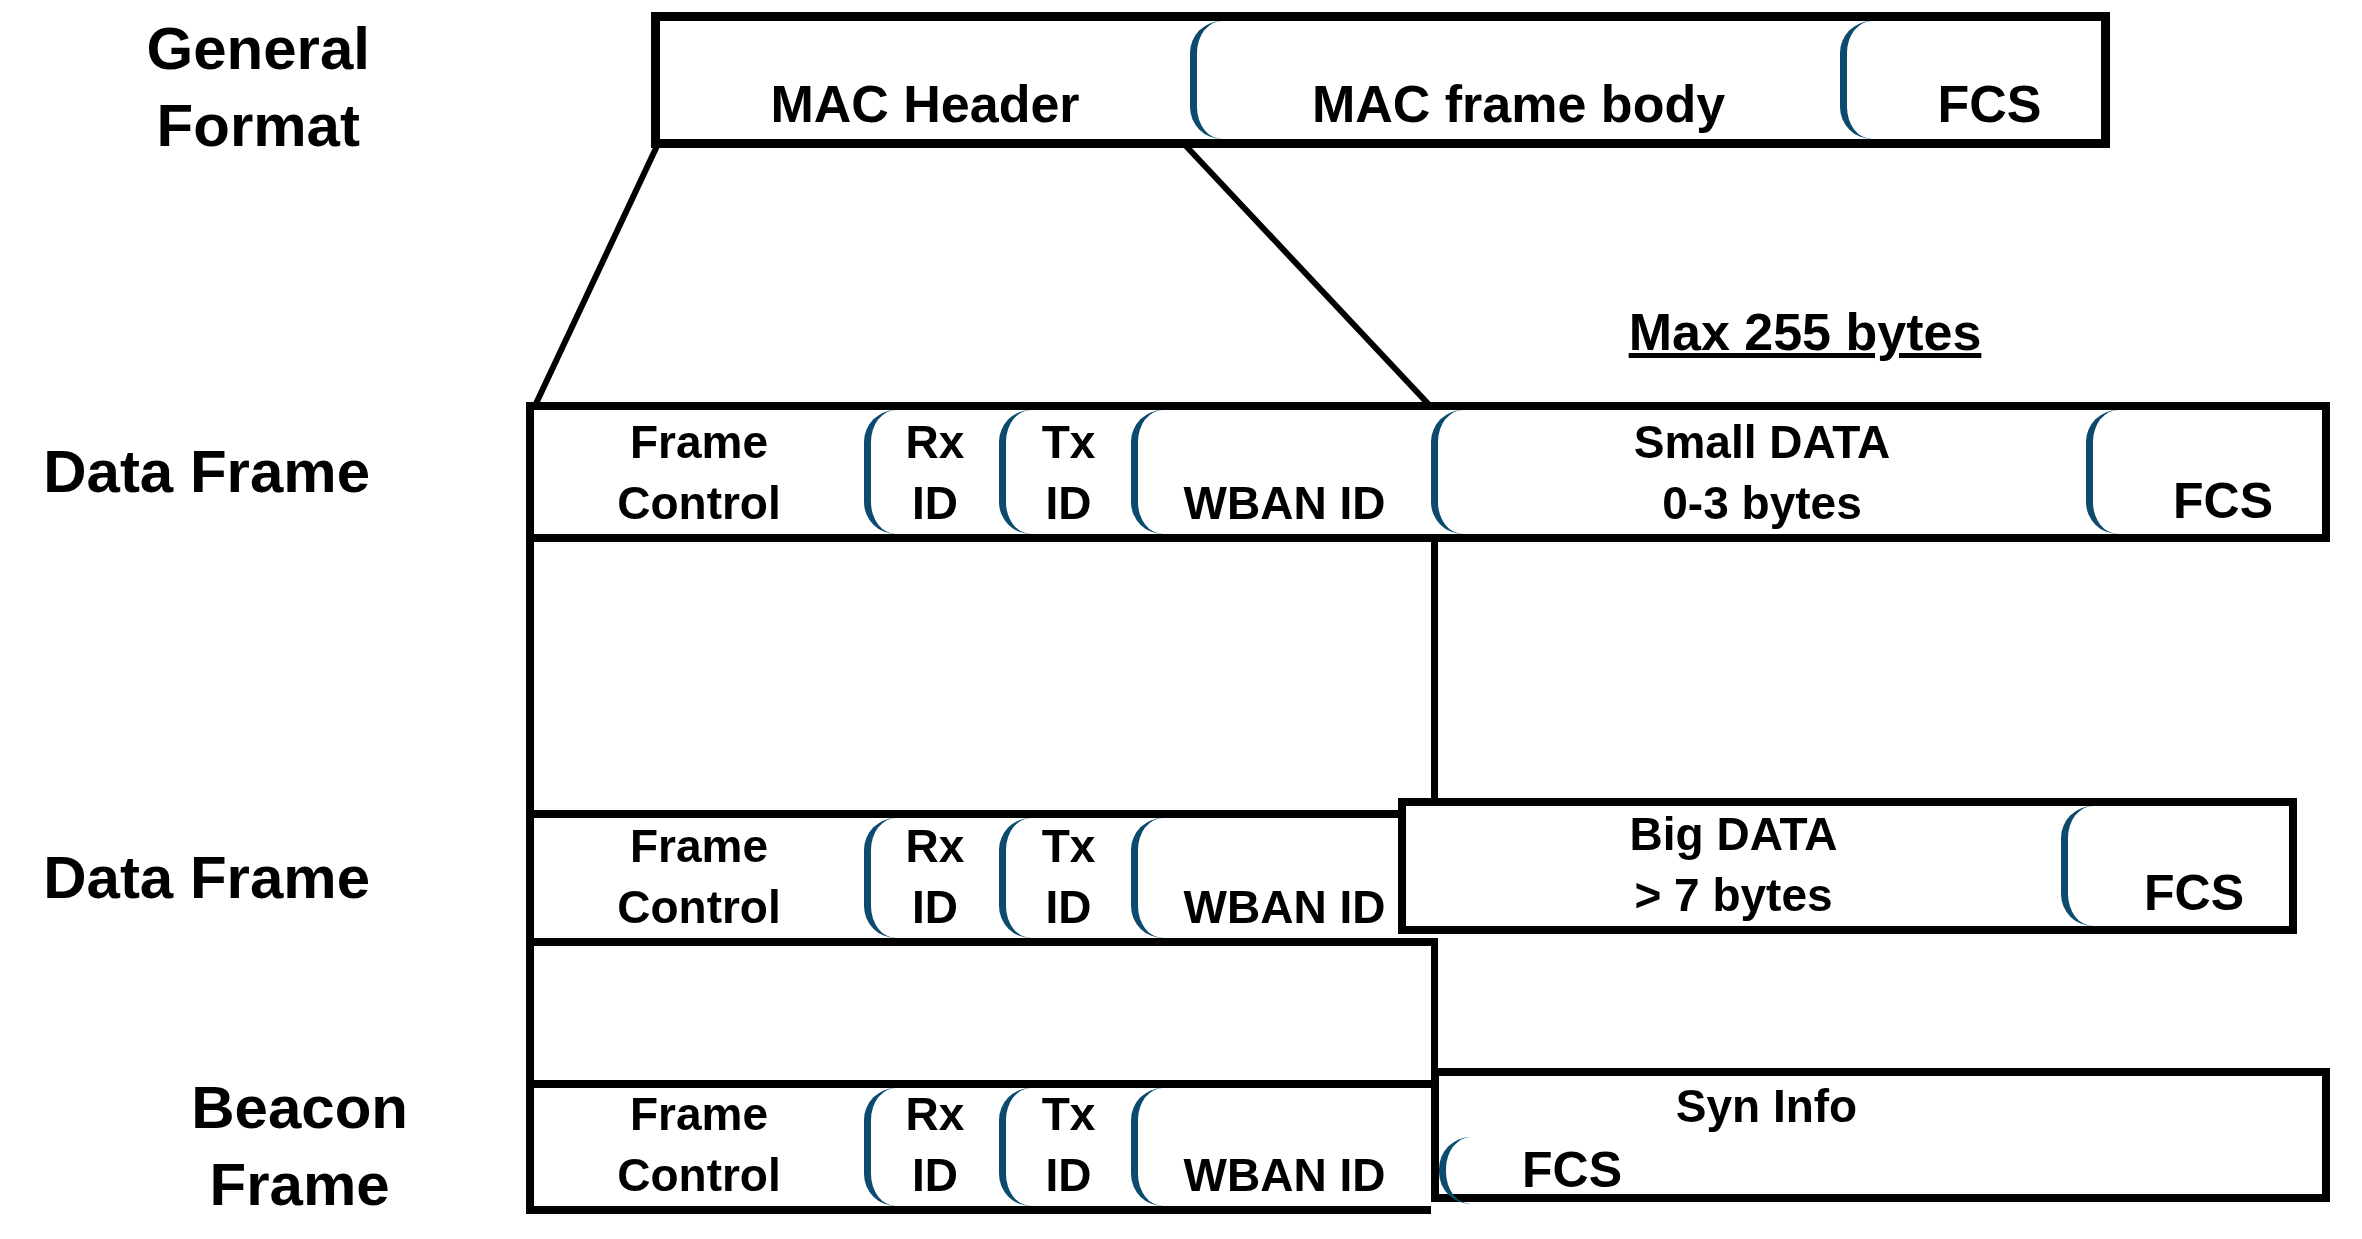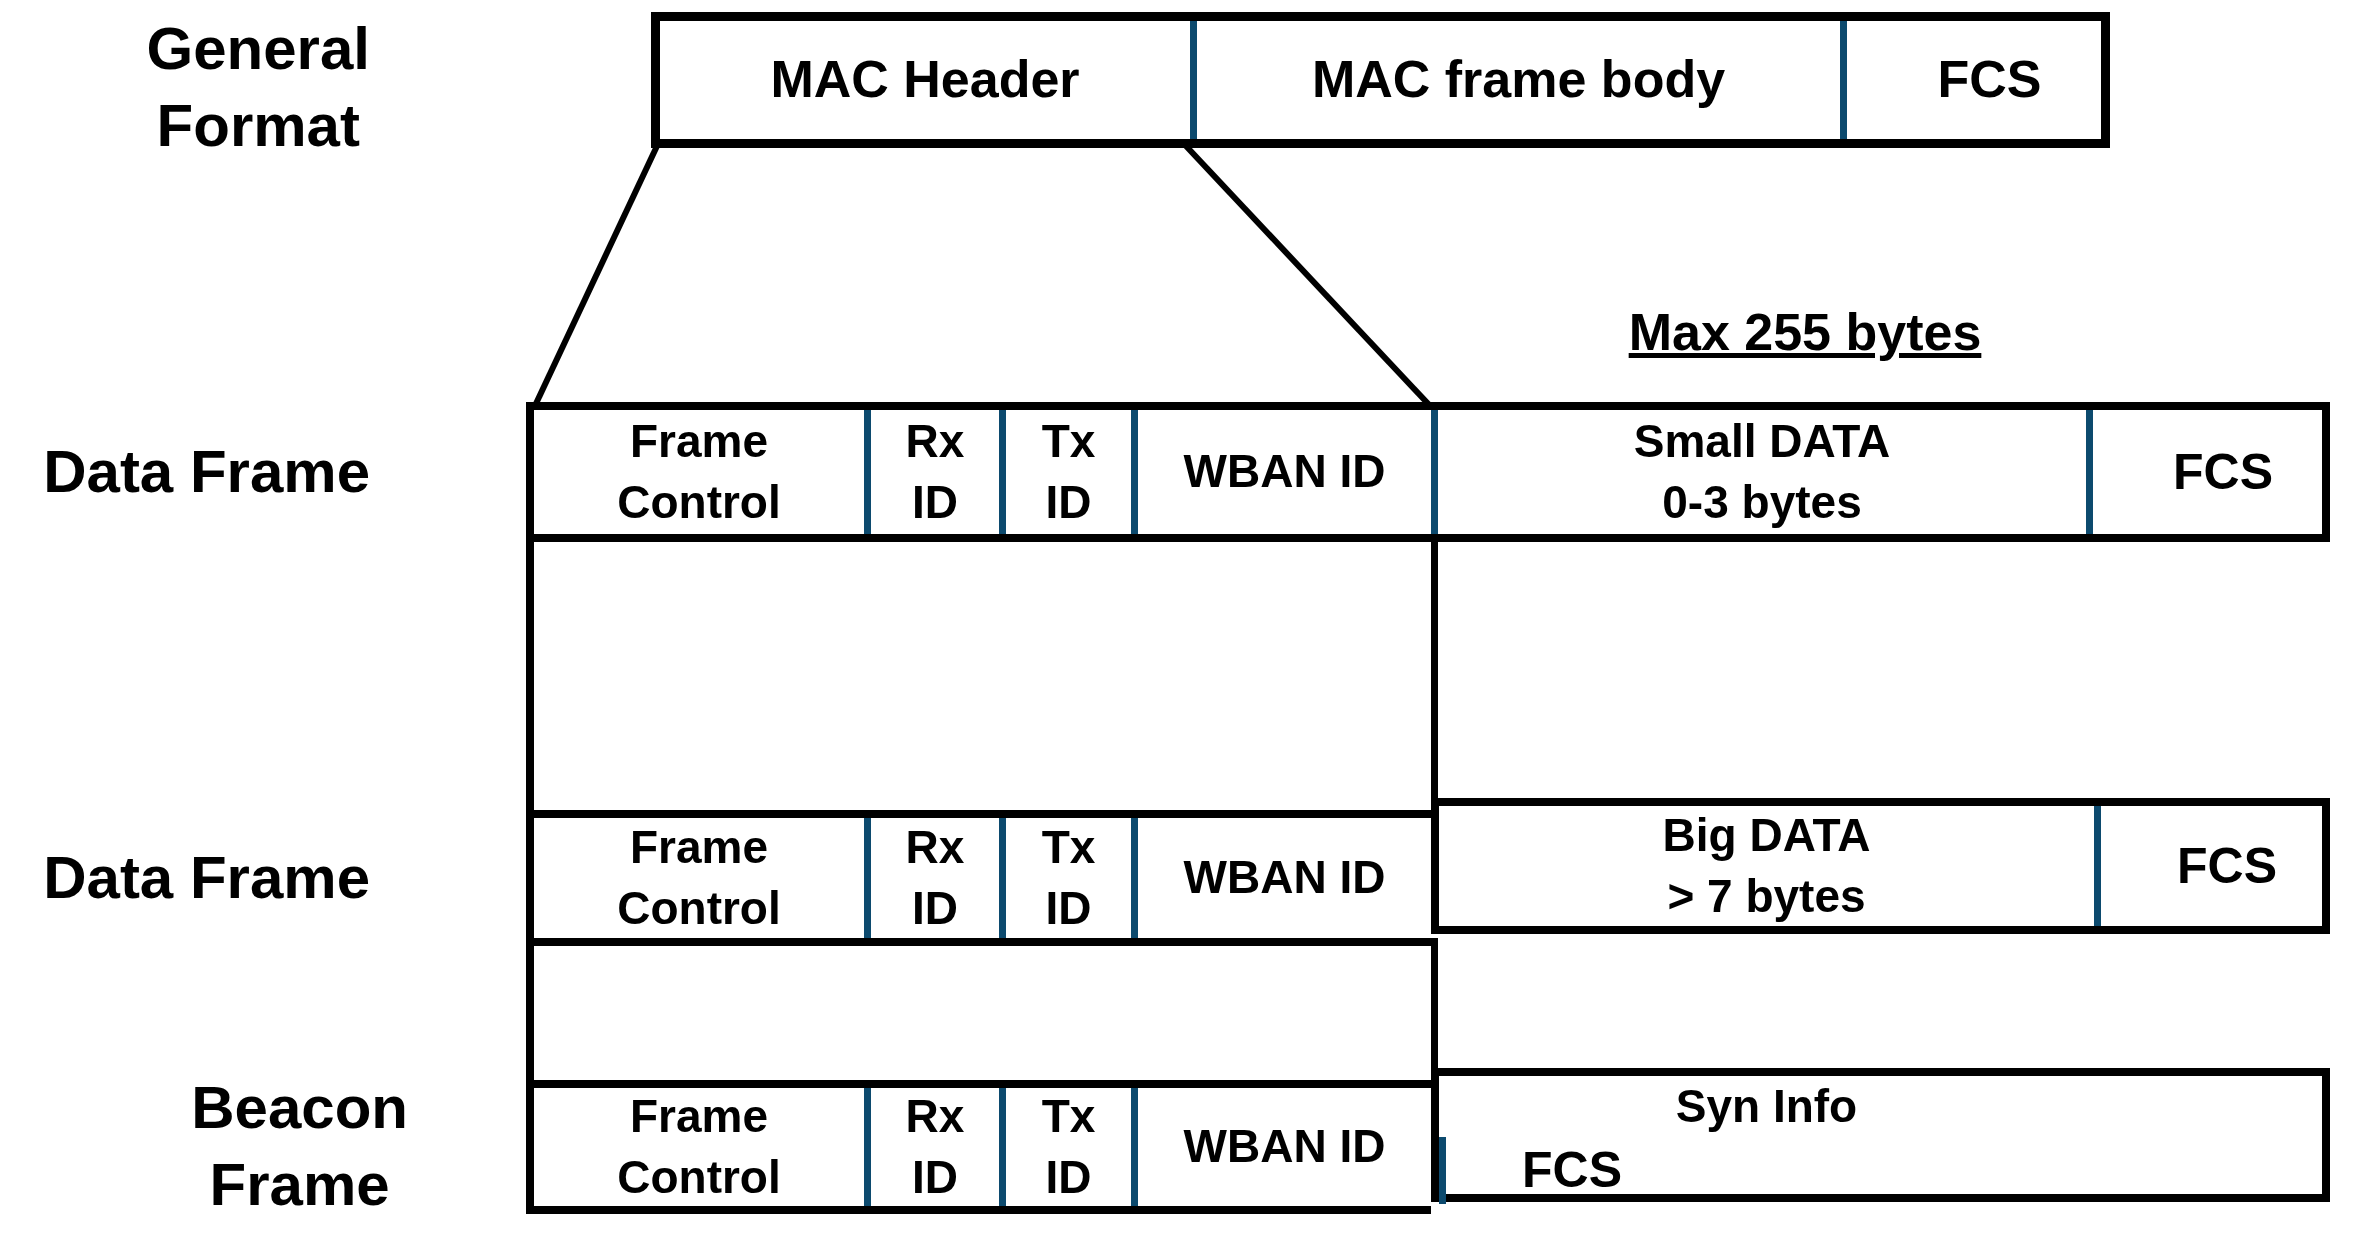--- a/index.html
+++ b/index.html
@@ -37,24 +37,25 @@
     display: flex;
     box-sizing: border-box;
     border: 8px solid #000;
     background: #fff;
   }
   .fbox.top-row { border-width: 9px; }
   .fbox.no-right { border-right: 0; }
   .cell {
     box-sizing: border-box;
     display: flex;
-    align-items: center;
+    align-items: flex-end;
     justify-content: center;
     font-size: 46px;
     line-height: 1.33;
+    border-radius: 32px;
   }
   .cell + .cell { border-left: 7px solid #0c4a6e; }
   .top-row .cell { font-size: 52px; }
   .fcs-cell { font-size: 50px; padding-left: 31px; }
   
   .annotation {
     position: absolute;
     text-align: center;
     font-size: 52px;
   }
@@ -147,21 +148,21 @@
     </div>
     <div class="cell" style="width:132px;">
       <span class="txt">Tx
 ID</span>
     </div>
     <div class="cell" style="width:300px;">
       <span class="txt">WBAN ID</span>
     </div>
   </div>
 
-  <div class="fbox" style="left:1431px; top:798px; width:899px; height:136px;">
+  <div class="fbox" style="left:1398px; top:798px; width:899px; height:136px;">
     <div class="cell" style="width:655px;">
       <span class="txt">Big DATA
 &gt; 7 bytes</span>
     </div>
     <div class="cell fcs-cell" style="width:228px;">
       <span class="txt">FCS</span>
     </div>
   </div>
 
   <div class="vline" style="left:526px; top:938px; width:8px; height:148px;"></div>

